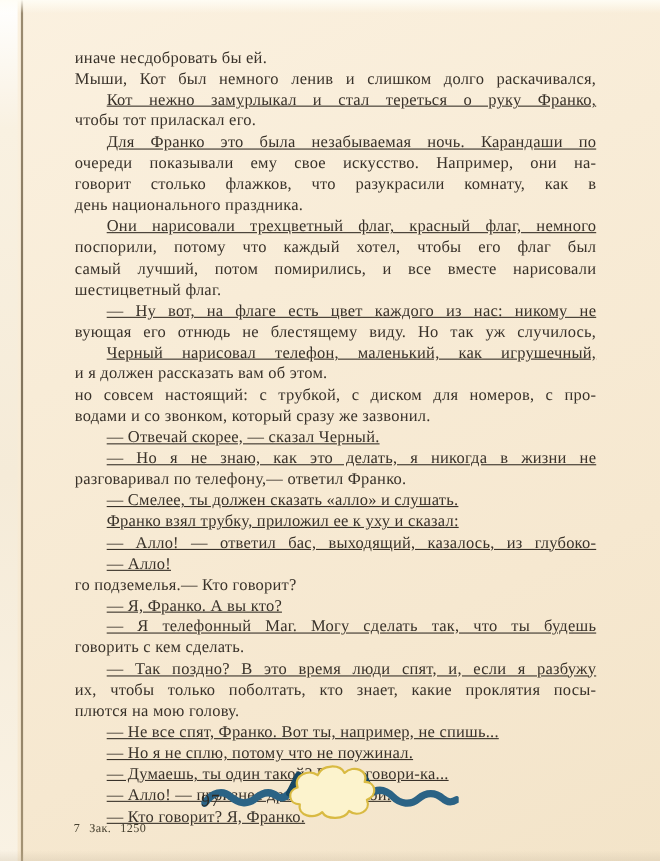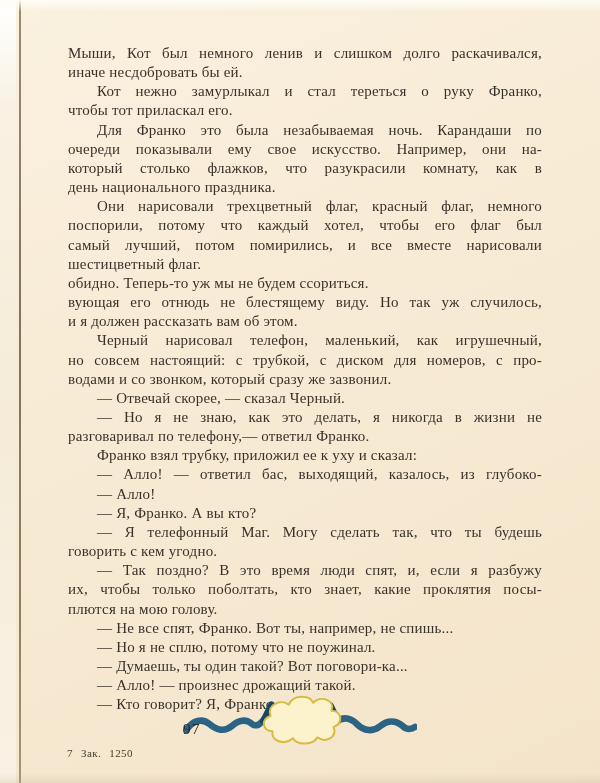--- a/index.html
+++ b/index.html
@@ -34,21 +34,21 @@
     position:absolute; left:0; bottom:0; right:0; height:10px;
     background:linear-gradient(0deg, rgba(190,175,150,.25), rgba(190,175,150,0));
   }
   .text-block {
     position:absolute; left:68px; top:44px; width:474px;
     font-size:15px; line-height:19.15px; color:#39322a;
     letter-spacing:.2px;
   }
   .line { white-space:normal; }
   .line.just { text-align:justify; text-align-last:justify; }
-  .line.indent { text-indent:29px; }
+  .line.indent { text-indent:29px;text-decoration:underline; }
   .footer-sig {
     position:absolute; left:67px; top:703px;
     font-size:11px; color:#46402f; letter-spacing:.4px; word-spacing:5px;margin-top:44px;
   }
   .ornament {
     position:absolute; left:183px; top:690px; width:234px; height:62px;
   }
   .ornament svg { position:absolute; left:0; top:0; width:100%; height:100%; }
   .page-num {
     position:absolute; left:0; top:30px; width:100%; text-align:left;
@@ -58,47 +58,49 @@
 </head>
 <body>
 
 <div class="scan">
   <div class="edge-strip"></div>
   <div class="crease"></div>
   <div class="crease2"></div>
   <div class="top-light"></div>
 
   <div class="text-block">
+      <div class="line">иначе несдобровать бы ей.</div>
       <div class="line just">Мыши, Кот был немного ленив и слишком долго раскачивался,</div>
-      <div class="line">иначе несдобровать бы ей.</div>
       <div class="line indent just">Кот нежно замурлыкал и стал тереться о руку Франко,</div>
       <div class="line">чтобы тот приласкал его.</div>
       <div class="line indent just">Для Франко это была незабываемая ночь. Карандаши по</div>
       <div class="line just">очереди показывали ему свое искусство. Например, они на-</div>
-      <div class="line just">который столько флажков, что разукрасили комнату, как в</div>
+      <div class="line just">говорит столько флажков, что разукрасили комнату, как в</div>
       <div class="line">день национального праздника.</div>
       <div class="line indent just">Они нарисовали трехцветный флаг, красный флаг, немного</div>
       <div class="line just">поспорили, потому что каждый хотел, чтобы его флаг был</div>
       <div class="line just">самый лучший, потом помирились, и все вместе нарисовали</div>
       <div class="line">шестицветный флаг.</div>
-      <div class="line">обидно. Теперь-то уж мы не будем ссориться.</div>
+      <div class="line indent just">— Ну вот, на флаге есть цвет каждого из нас: никому не</div>
       <div class="line just">вующая его отнюдь не блестящему виду. Но так уж случилось,</div>
+      <div class="line indent just">Черный нарисовал телефон, маленький, как игрушечный,</div>
       <div class="line">и я должен рассказать вам об этом.</div>
-      <div class="line indent just">Черный нарисовал телефон, маленький, как игрушечный,</div>
       <div class="line just">но совсем настоящий: с трубкой, с диском для номеров, с про-</div>
       <div class="line">водами и со звонком, который сразу же зазвонил.</div>
       <div class="line indent">— Отвечай скорее, — сказал Черный.</div>
       <div class="line indent just">— Но я не знаю, как это делать, я никогда в жизни не</div>
       <div class="line">разговаривал по телефону,— ответил Франко.</div>
+      <div class="line indent">— Смелее, ты должен сказать «алло» и слушать.</div>
       <div class="line indent">Франко взял трубку, приложил ее к уху и сказал:</div>
       <div class="line indent just">— Алло! — ответил бас, выходящий, казалось, из глубоко-</div>
       <div class="line indent">— Алло!</div>
+      <div class="line">го подземелья.— Кто говорит?</div>
       <div class="line indent">— Я, Франко. А вы кто?</div>
       <div class="line indent just">— Я телефонный Маг. Могу сделать так, что ты будешь</div>
-      <div class="line">говорить с кем угодно.</div>
+      <div class="line">говорить с кем сделать.</div>
       <div class="line indent just">— Так поздно? В это время люди спят, и, если я разбужу</div>
       <div class="line just">их, чтобы только поболтать, кто знает, какие проклятия посы-</div>
       <div class="line">плются на мою голову.</div>
       <div class="line indent">— Не все спят, Франко. Вот ты, например, не спишь...</div>
       <div class="line indent">— Но я не сплю, потому что не поужинал.</div>
       <div class="line indent">— Думаешь, ты один такой? Вот поговори-ка...</div>
       <div class="line indent">— Алло! — произнес дрожащий такой.</div>
       <div class="line indent">— Кто говорит? Я, Франко.</div>
     </div>
 

